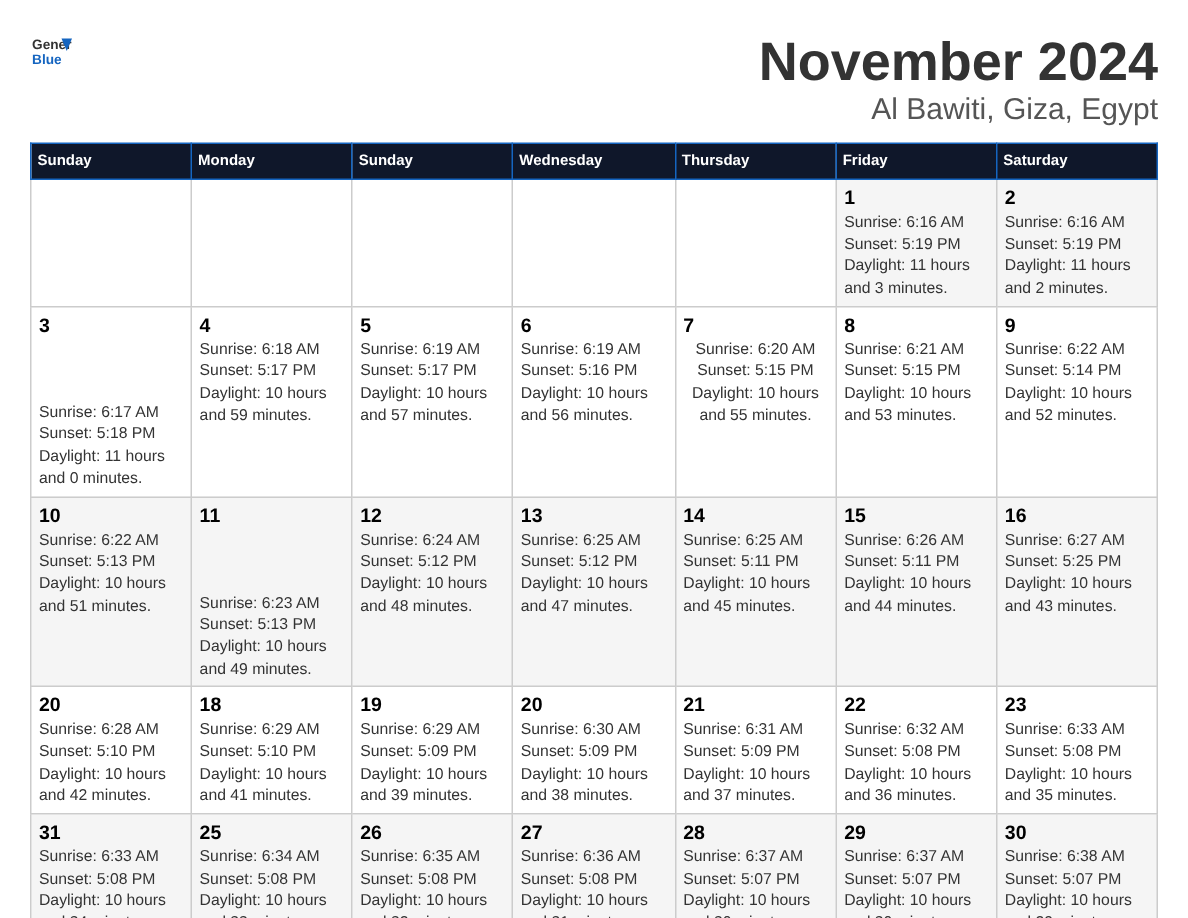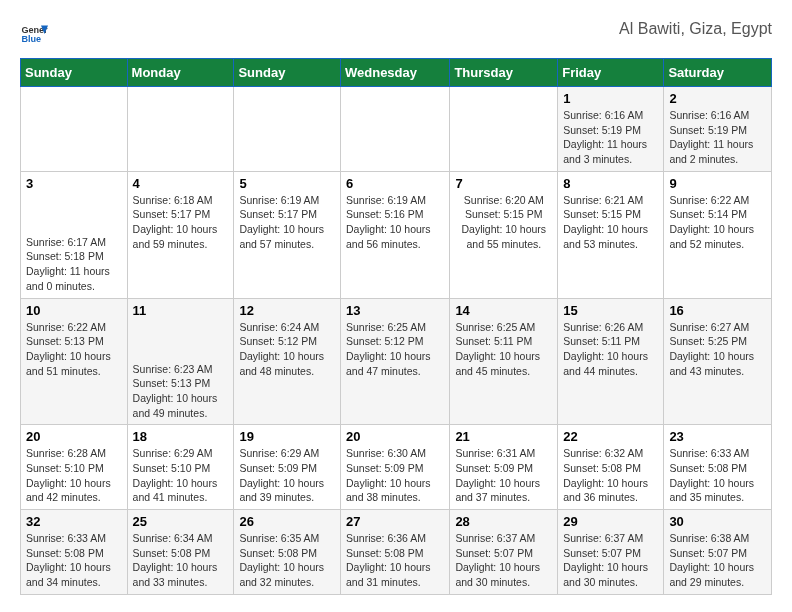--- a/index.html
+++ b/index.html
@@ -27,34 +27,34 @@
     }
     .title-section {
       text-align: right;
     }
     .month-title {
       font-size: 36px;
       font-weight: bold;
       color: #333;
     }
     .location {
-      font-size: 16px;
+      font-size: 20px;
       color: #555;
     }
     .calendar-table {
       width: 100%;
       border-collapse: collapse;
       font-size: 11px;
     }
     .calendar-table thead tr th {
-      background-color: #15803d;
+      background-color: #0f172a;
       color: #fff;
       padding: 6px 4px;
       text-align: left;
-      font-size: 13px;
+      font-size: 10px;
       font-weight: bold;
       border: 1px solid #1565c0;
     }
     .calendar-table tbody tr td {
       border: 1px solid #ccc;
       padding: 4px 5px;
       vertical-align: top;
       width: 113px;
       height: 80px;
       background: #fff;
@@ -86,20 +86,21 @@
 
 <div class="header-section">
   <div class="logo">
     <svg class="logo-icon" viewBox="0 0 40 40" xmlns="http://www.w3.org/2000/svg">
       <text x="2" y="18" font-size="13" font-weight="bold" fill="#333">General</text>
       <text x="2" y="32" font-size="13" font-weight="bold" fill="#1565c0">Blue</text>
       <polygon points="30,8 40,8 35,20" fill="#1565c0"></polygon>
     </svg>
   </div>
   <div class="title-section">
+    <div class="month-title">November 2024</div>
     <div class="location">Al Bawiti, Giza, Egypt</div>
   </div>
 </div>
 
 <table class="calendar-table">
   <thead>
     <tr>
     <th>Sunday</th>
         <th>Monday</th>
         <th>Sunday</th>
@@ -256,21 +257,21 @@
         </td>
         <td>
           <span class="day-number">23</span>
           <div class="day-info" style="white-space: pre-line;">Sunrise: 6:33 AM
 Sunset: 5:08 PM
 Daylight: 10 hours and 35 minutes.</div>
         </td>
       </tr>
       <tr>
         <td>
-          <span class="day-number">32</span>
+          <span class="day-number">31</span>
           <div class="day-info" style="white-space: pre-line;">Sunrise: 6:33 AM
 Sunset: 5:08 PM
 Daylight: 10 hours and 34 minutes.</div>
         </td>
         <td>
           <span class="day-number">25</span>
           <div class="day-info" style="white-space: pre-line;">Sunrise: 6:34 AM
 Sunset: 5:08 PM
 Daylight: 10 hours and 33 minutes.</div>
         </td>

